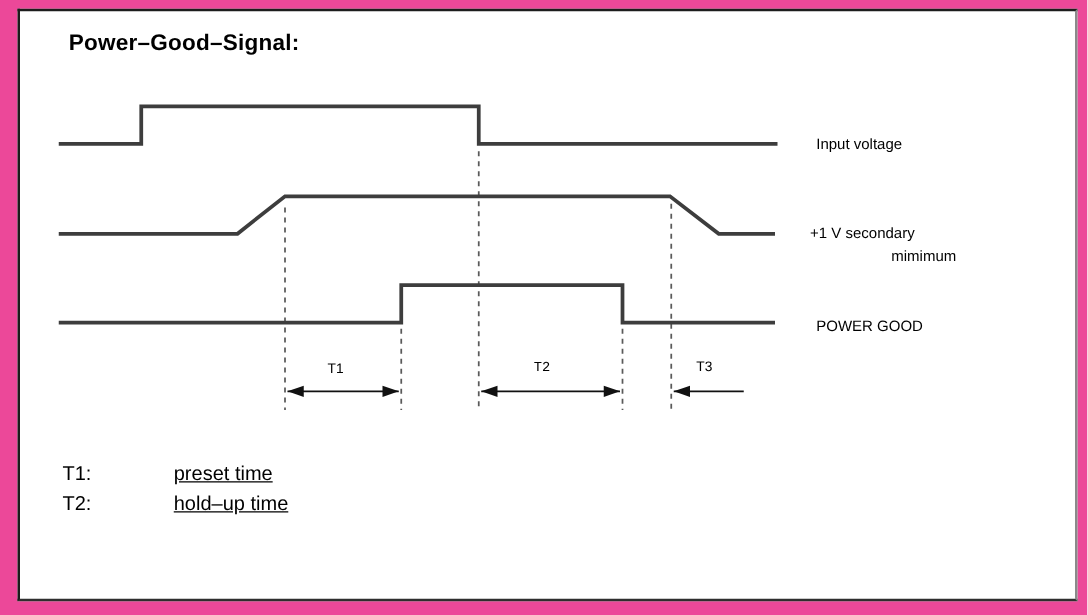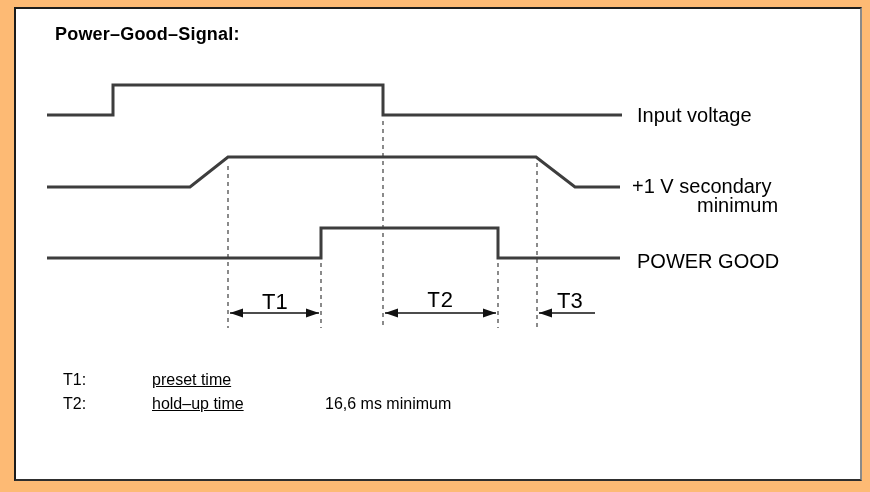--- a/index.html
+++ b/index.html
@@ -6,21 +6,21 @@
     margin: 0;
     padding: 0;
     background: #ffffff;
     font-family: "Liberation Sans", sans-serif;
     color: #000000;
   }
   .stage {
     position: relative;
     width: 870px;
     height: 492px;
-    background: #fdba74;
+    background: #ec4899;
     overflow: hidden;
   }
   .frame {
     position: absolute;
     left: 14px;
     top: 7px;
     width: 844px;
     height: 470px;
     border: 2px solid #1c1c1c;
     border-right-color: #8a8a8a;
@@ -38,41 +38,42 @@
   }
   svg.overlay {
     position: absolute;
     left: 0;
     top: 0;
     width: 870px;
     height: 492px;
   }
   .sig-label {
     position: absolute;
-    font-size: 20px;
+    font-size: 12px;
     white-space: nowrap;
     line-height: 19px;
+    margin-left: 16px;
   }
   .t-label {
     position: absolute;
-    font-size: 22px;
+    font-size: 11px;
     white-space: nowrap;
   }
   .legend {
     position: absolute;
     left: 50px;
     top: 368px;
     font-size: 16px;
   }
   .legend-row {
     display: flex;
     height: 24px;
     line-height: 24px;
   }
-  .legend-key   { width: 89px; margin-left: 13px;  }
+  .legend-key   { width: 89px;  }
   .legend-name  { width: 173px; text-decoration: underline; }
   .legend-value { white-space: nowrap; }
 </style>
 </head>
 <body>
 
 <div class="stage">
   <div class="frame"></div>
 
   <div class="title">Power–Good–Signal:</div>
@@ -92,32 +93,31 @@
       <line x1="385" y1="313" x2="496" y2="313" stroke="#111111" stroke-width="1.4"></line>
       <polygon points="385,313 398,308.5 398,317.5" fill="#111111"></polygon>
       <polygon points="496,313 483,308.5 483,317.5" fill="#111111"></polygon>
       <line x1="539" y1="313" x2="595" y2="313" stroke="#111111" stroke-width="1.4"></line>
       <polygon points="539,313 552,308.5 552,317.5" fill="#111111"></polygon>
     </svg>
 
   <div class="sig-label" style="left:637px; top:106px;">Input voltage</div>
 
   <div class="sig-label" style="left:632px; top:177px;">+1 V secondary</div>
-  <div class="sig-label" style="left:697px; top:196px;">minimum</div>
+  <div class="sig-label" style="left:697px; top:196px;">mimimum</div>
 
   <div class="sig-label" style="left:637px; top:252px;">POWER GOOD</div>
 
   <div class="t-label" style="left:262px; top:289px;">T1</div>
   <div class="t-label" style="left:427px; top:289px;font-family:Liberation Mono, monospace;">T2</div>
   <div class="t-label" style="left:557px; top:288px;">T3</div>
 
   <div class="legend">
     <div class="legend-row">
       <span class="legend-key">T1:</span>
       <span class="legend-name">preset time</span>
     </div>
     <div class="legend-row">
       <span class="legend-key">T2:</span>
       <span class="legend-name">hold–up time</span>
-      <span class="legend-value">16,6 ms minimum</span>
     </div>
   </div>
 </div>
 
 </body></html>

